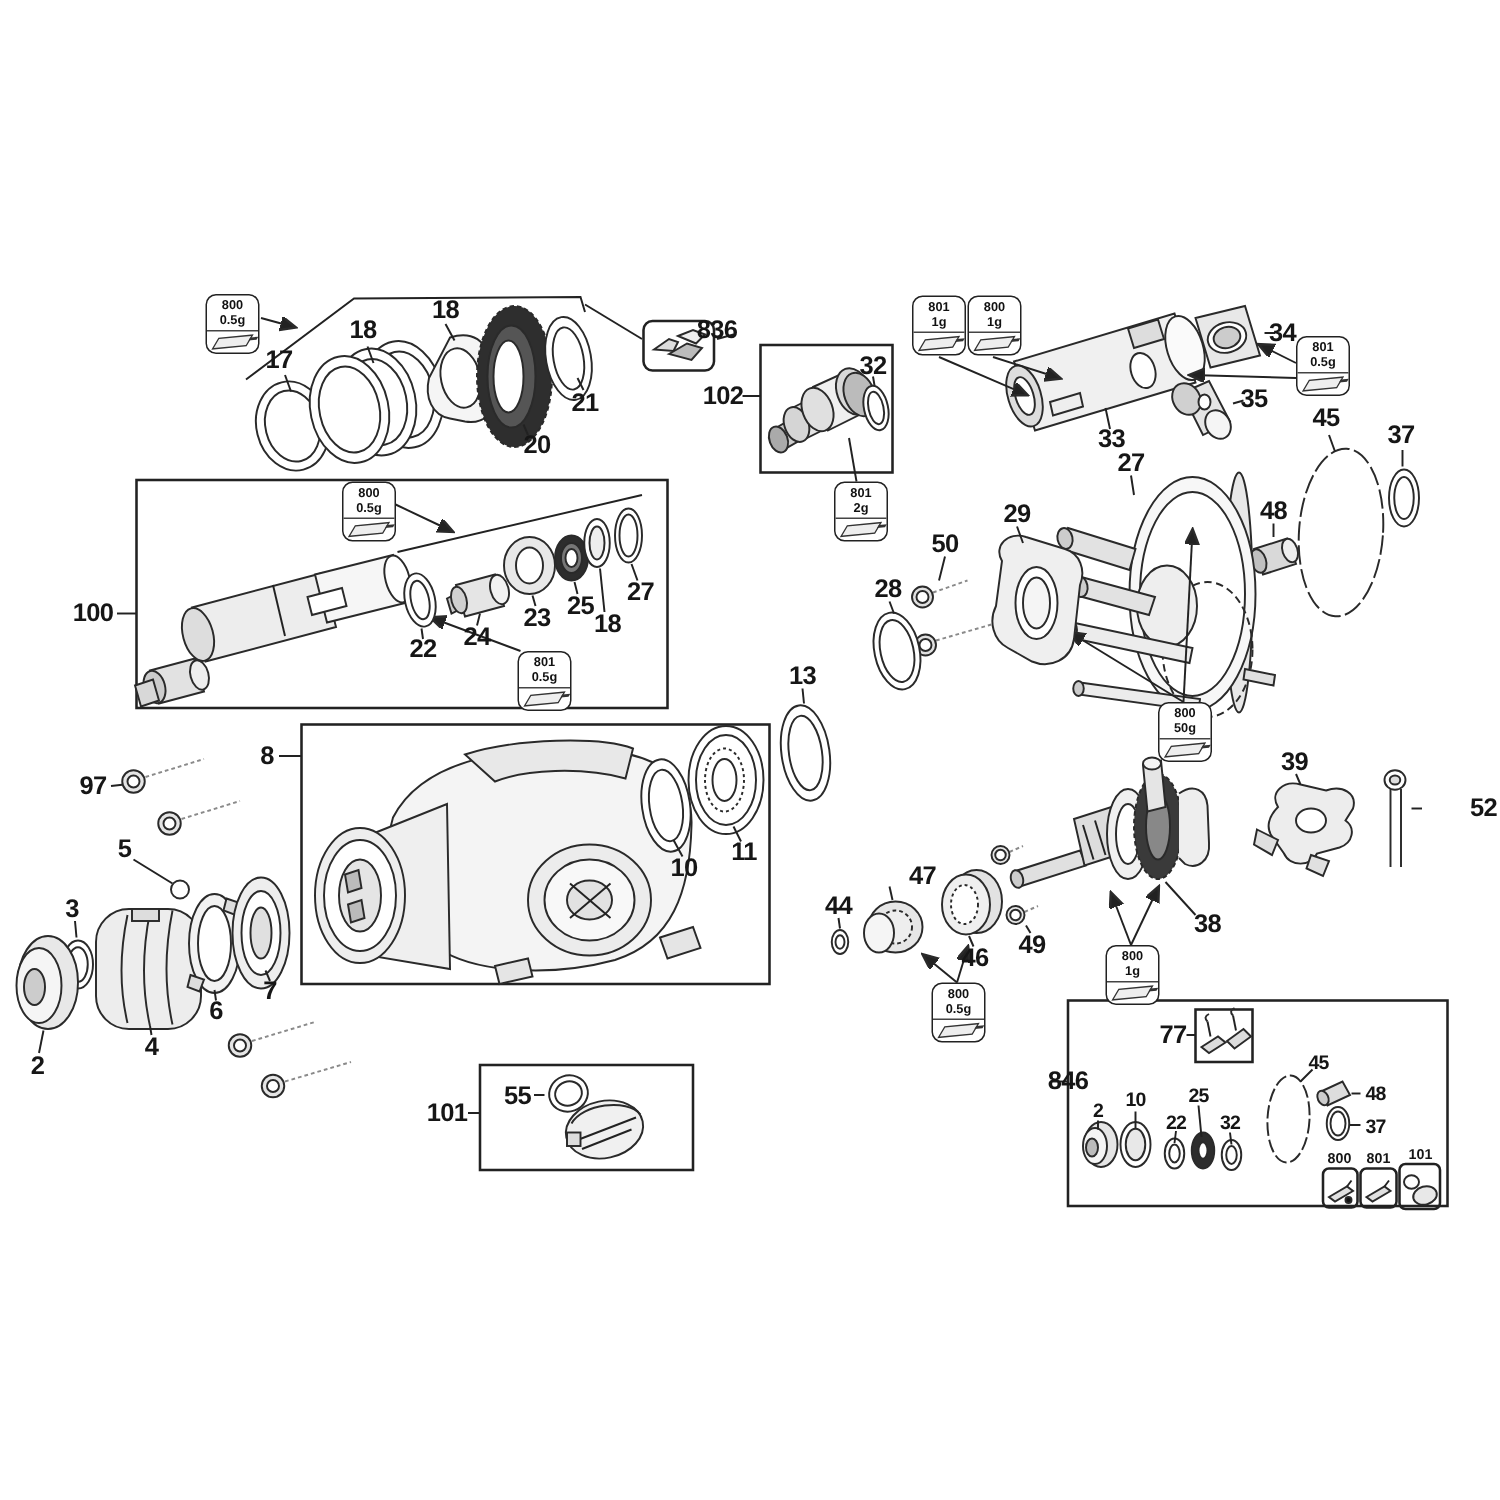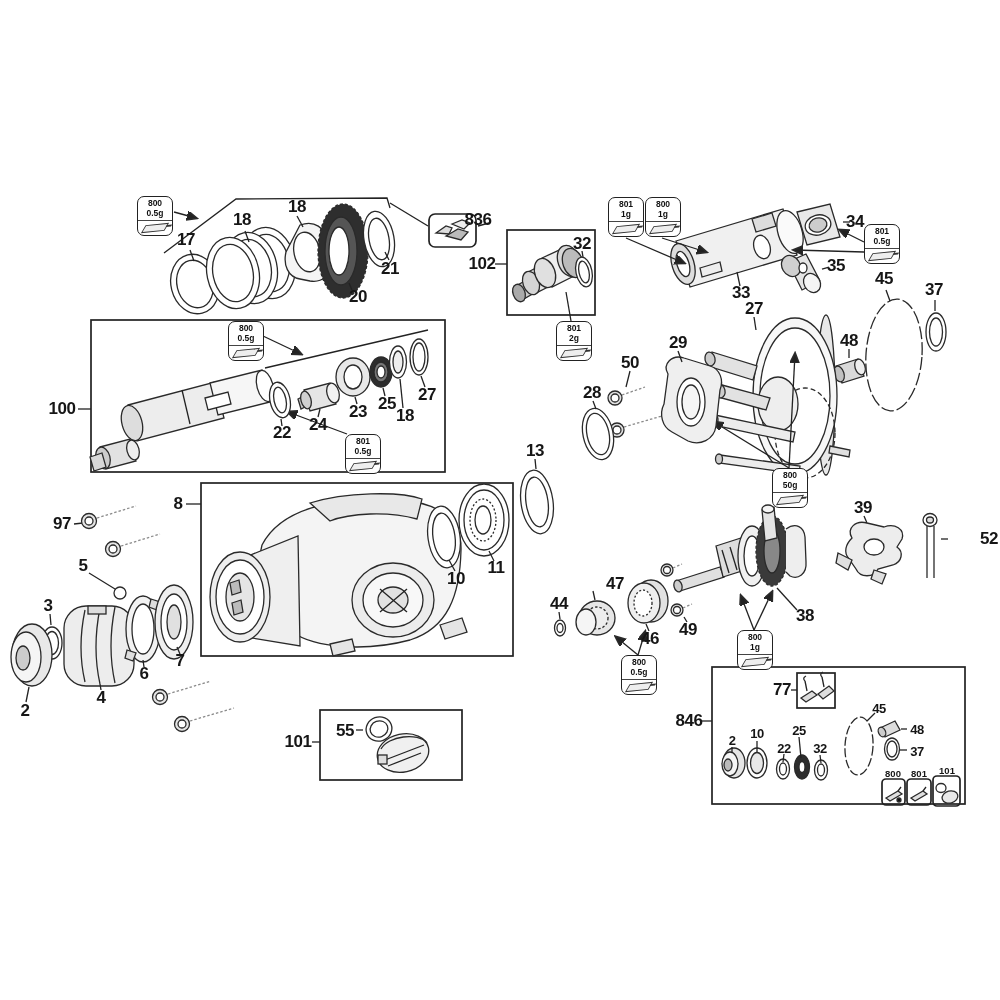--- a/index.html
+++ b/index.html
@@ -507,21 +507,21 @@
 <span class="plabel" style="left:180px;top:661px">7</span>
 <span class="plabel" style="left:298px;top:742px">101</span>
 <span class="plabel" style="left:345px;top:731px">55</span>
 <span class="plabel" style="left:559px;top:604px">44</span>
 <span class="plabel" style="left:615px;top:584px">47</span>
 <span class="plabel" style="left:650px;top:639px">46</span>
 <span class="plabel" style="left:688px;top:630px">49</span>
 <span class="plabel" style="left:805px;top:616px">38</span>
 <span class="plabel" style="left:863px;top:508px">39</span>
 <span class="plabel" style="left:989px;top:539px">52</span>
-<span class="plabel" style="left:689px;top:721px">846</span>
+<span class="plabel" style="left:712px;top:721px">846</span>
 <span class="plabel" style="left:782px;top:690px">77</span>
 
 <span class="plabel small" style="left:732px;top:740px">2</span>
 <span class="plabel small" style="left:757px;top:733px">10</span>
 <span class="plabel small" style="left:784px;top:748px">22</span>
 <span class="plabel small" style="left:799px;top:730px">25</span>
 <span class="plabel small" style="left:820px;top:748px">32</span>
 <span class="plabel small" style="left:879px;top:708px">45</span>
 <span class="plabel small" style="left:917px;top:729px">48</span>
 <span class="plabel small" style="left:917px;top:751px">37</span>

